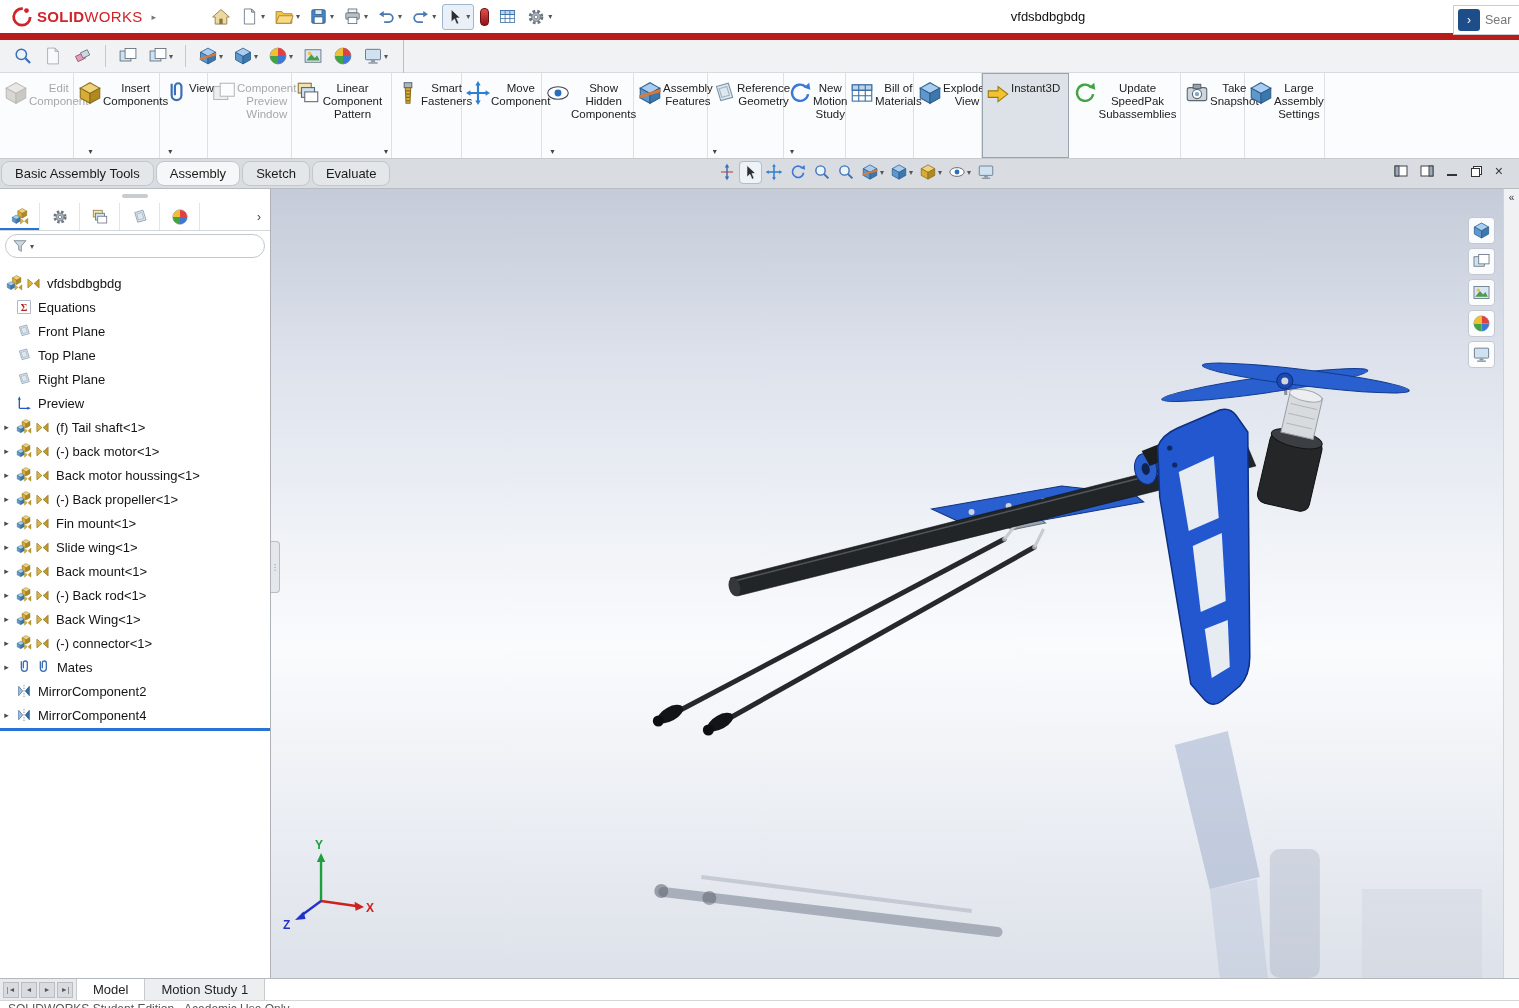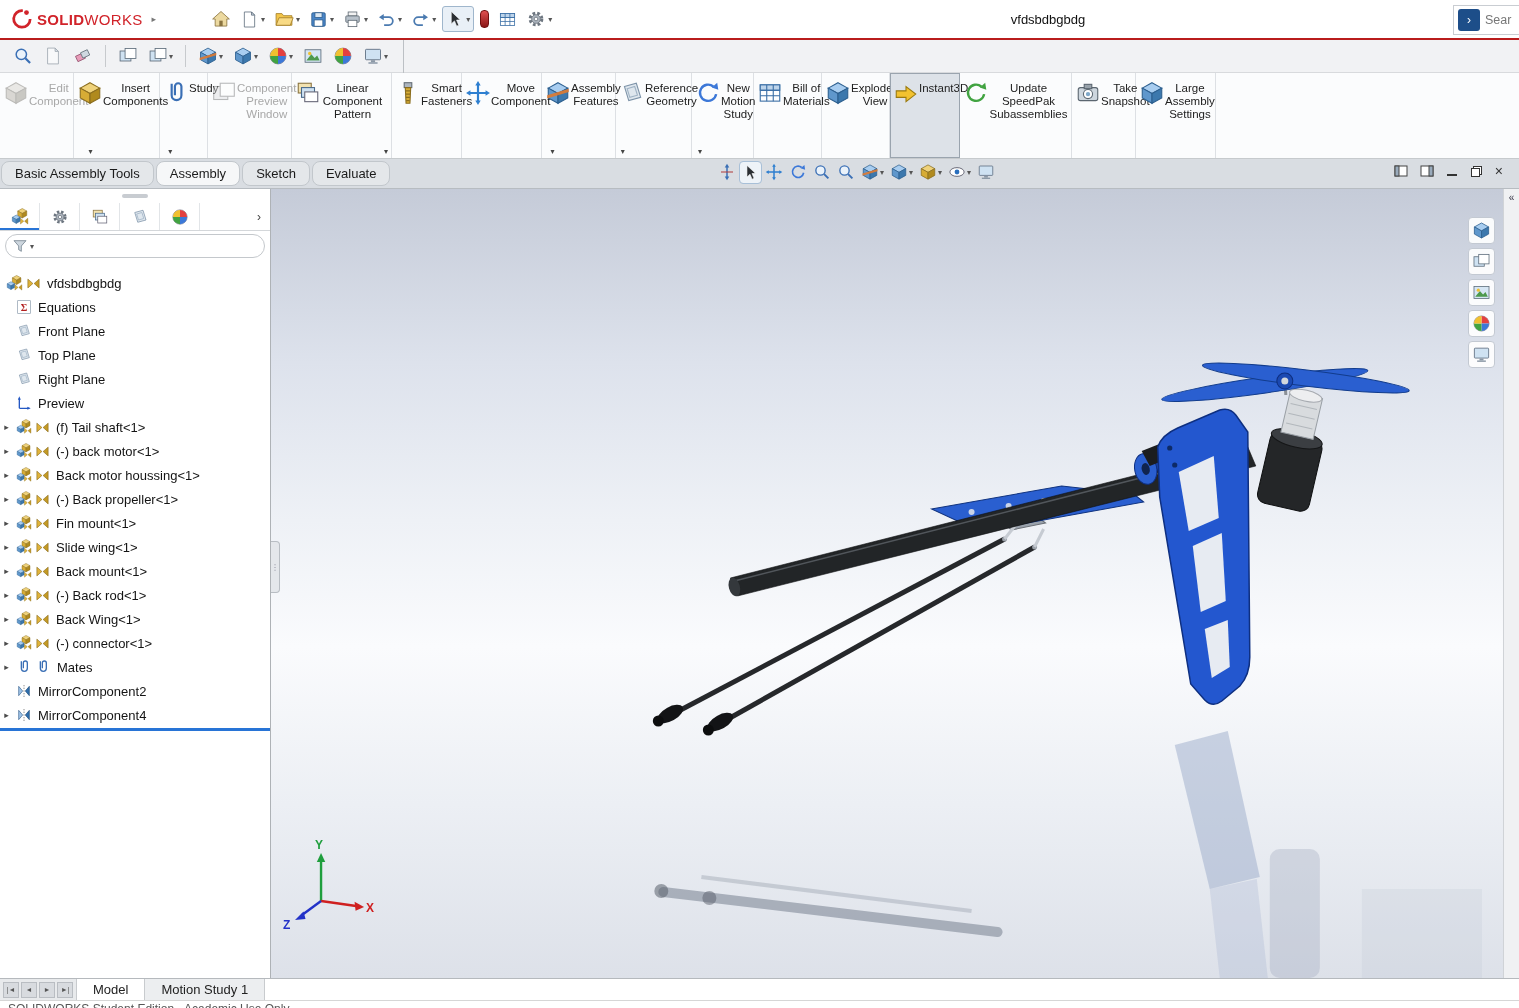--- a/index.html
+++ b/index.html
@@ -1,20 +1,20 @@
 <!DOCTYPE html>
 <html><head>
 <meta charset="utf-8">
 <style>
 *{margin:0;padding:0;box-sizing:border-box}
 html,body{width:1519px;height:1008px;overflow:hidden}
 body{font-family:"Liberation Sans",sans-serif;font-size:13px;color:#1c1c1c;background:#fff;position:relative}
 svg{display:block}
 
-.titlebar{height:40px;display:flex;align-items:center;background:#fff;position:relative;border-bottom:2px solid #b91c1c}
+.titlebar{height:40px;display:flex;align-items:center;background:#fff;position:relative;border-bottom:7px solid #b91c1c}
 .logo{display:flex;align-items:center;gap:5px;padding:0 4px 0 10px}
 .logotext{font-size:15px;color:#d1232a;letter-spacing:.3px}
 .logotext b{font-weight:bold}
 .chev{color:#777;font-size:9px;margin:0 8px 0 4px}
 .qbar{display:flex;align-items:center;gap:3px;margin-left:40px}
 .qbtn{display:flex;align-items:center;gap:2px;padding:3px;border-radius:3px}
 .car{font-size:8px;color:#555}
 .qsel{border:1px solid #9fb6cc;background:#e9f0f7;border-radius:3px}
 .redpill{width:9px;height:18px;border-radius:4px;background:linear-gradient(#e05050,#8a1515);border:1px solid #701010}
 .doctitle{position:absolute;left:958px;width:180px;text-align:center;font-size:13px;color:#111}
@@ -405,21 +405,21 @@
       </span>
     <div class="rlabel">Insert Components</div>
     <div class="rcaret">▾</div>
   </div>
   <div class="rbtn" style="width:48px">
     <span class="ric">
         <svg width="26" height="26">
           <use href="#s-clip"></use>
         </svg>
       </span>
-    <div class="rlabel">Study</div>
+    <div class="rlabel">View</div>
   </div>
   <div class="rbtn disabled" style="width:84px">
     <span class="ric">
         <svg width="26" height="26">
           <use href="#s-frames"></use>
         </svg>
       </span>
     <div class="rlabel">Component Preview Window</div>
   </div>
   <div class="rbtn" style="width:100px">
@@ -441,20 +441,28 @@
   </div>
   <div class="rbtn" style="width:80px">
     <span class="ric">
         <svg width="26" height="26" style="color:#2e7fd0">
           <use href="#s-arrow4"></use>
         </svg>
       </span>
     <div class="rlabel">Move Component</div>
     <div class="rcaret">▾</div>
   </div>
+  <div class="rbtn" style="width:92px">
+    <span class="ric">
+        <svg width="26" height="26">
+          <use href="#s-eye"></use>
+        </svg>
+      </span>
+    <div class="rlabel">Show Hidden Components</div>
+  </div>
   <div class="rbtn" style="width:74px">
     <span class="ric">
         <svg width="26" height="26">
           <use href="#s-section"></use>
         </svg>
       </span>
     <div class="rlabel">Assembly Features</div>
     <div class="rcaret">▾</div>
   </div>
   <div class="rbtn" style="width:76px">
@@ -484,21 +492,21 @@
   </div>
   <div class="rbtn" style="width:68px">
     <span class="ric">
         <svg width="26" height="26">
           <use href="#s-cubeb"></use>
         </svg>
       </span>
     <div class="rlabel">Exploded View</div>
     <div class="rcaret">▾</div>
   </div>
-  <div class="rbtn active" style="width:70px">
+  <div class="rbtn active" style="width:87px">
     <span class="ric">
         <svg width="26" height="26">
           <use href="#s-arrow3d"></use>
         </svg>
       </span>
     <div class="rlabel">Instant3D</div>
   </div>
   <div class="rbtn" style="width:112px">
     <span class="ric">
         <svg width="26" height="26" style="color:#41a341">

